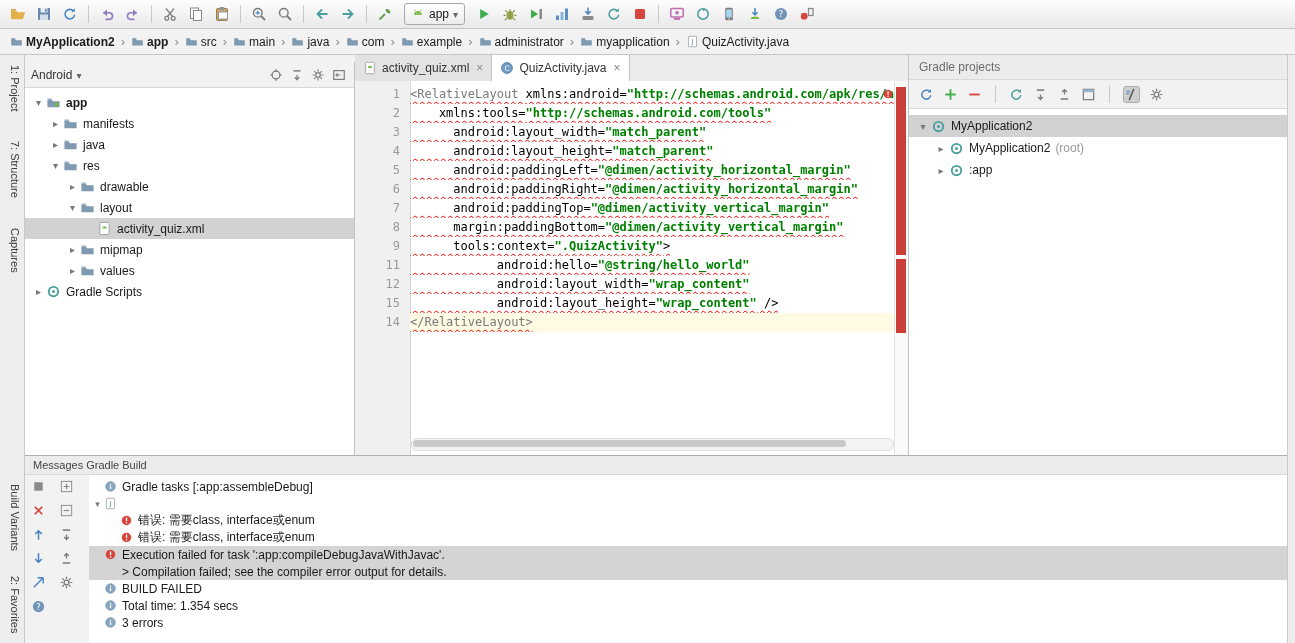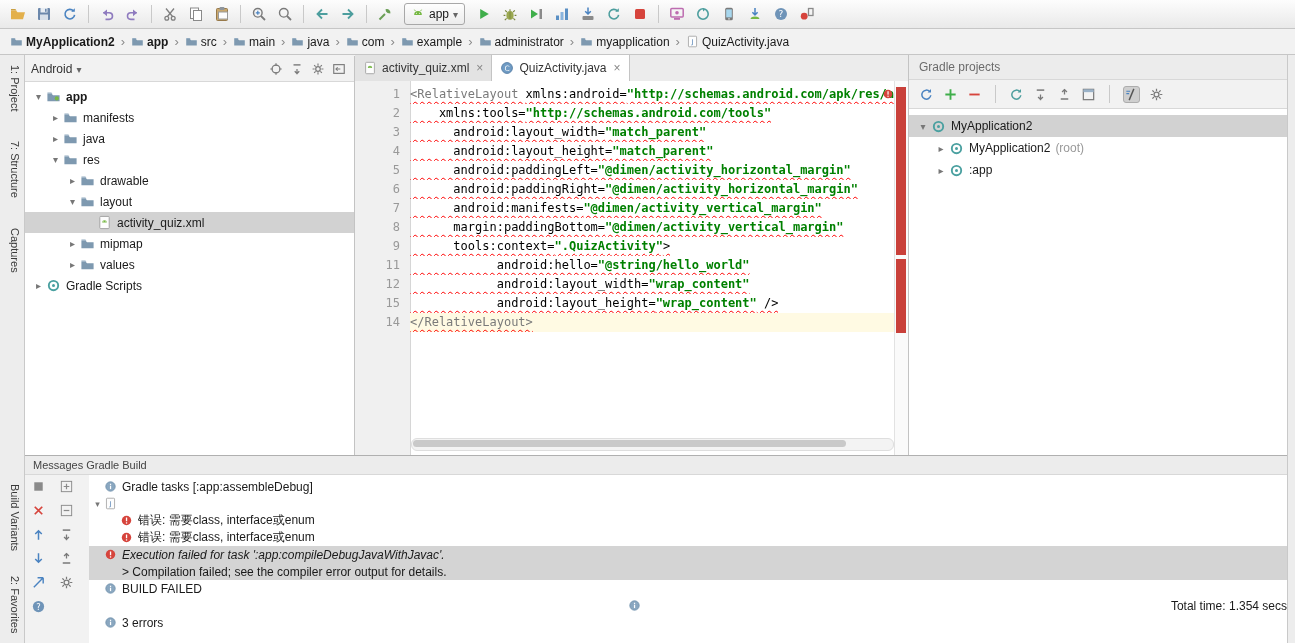--- a/index.html
+++ b/index.html
@@ -26,21 +26,21 @@
   .bc-sep{color:#8a8a8a;margin:0 4px}
   .bc-sep::after{content:"›";font-size:13px}
 
   
   #left-stripe{left:0;top:55px;width:25px;height:588px;background:#ededed;border-right:1px solid #c9c9c9;box-sizing:border-box}
   .vlabel{writing-mode:vertical-rl;font-size:11px;color:#3a3a3a;margin:0 auto;padding:4px 0;display:block;text-align:center;width:17px;white-space:nowrap}
   #stripe-top{position:absolute;top:6px;left:0;right:0;display:flex;flex-direction:column;gap:22px}
   #stripe-bottom{position:absolute;bottom:6px;left:0;right:0;display:flex;flex-direction:column;gap:16px}
 
   
-  #project-panel{left:25px;top:56px;width:330px;height:400px;background:#fff;border-right:1px solid #c3c3c3;box-sizing:border-box}
+  #project-panel{left:25px;top:62px;width:330px;height:400px;background:#fff;border-right:1px solid #c3c3c3;box-sizing:border-box}
   .panel-header{height:26px;background:#f2f2f2;border-bottom:1px solid #d8d8d8;display:flex;align-items:center;
                 padding:0 6px;box-sizing:border-box;color:#333}
   .panel-header .spacer{flex:1}
   .hdr-icons{display:flex;align-items:center;gap:7px;margin-right:2px}
   .tree{padding-top:4px}
   .tree-row{height:21px;display:flex;align-items:center;white-space:nowrap}
   .tree-row.selected{background:#d2d2d2}
   .tree-row .arrow{width:15px;text-align:center;color:#777;font-size:10px;flex:none}
   .tree-row .lbl{margin-left:5px}
   .tree-row .lbl.b{font-weight:bold}
@@ -648,21 +648,21 @@
         <div class="code-row">
           <span class="lnum">5</span>
           <span class="code"><span class="seg-plain sq">      android:paddingLeft=</span><span class="seg-str sq">"@dimen/activity_horizontal_margin"</span></span>
         </div>
         <div class="code-row">
           <span class="lnum">6</span>
           <span class="code"><span class="seg-plain sq">      android:paddingRight=</span><span class="seg-str sq">"@dimen/activity_horizontal_margin"</span></span>
         </div>
         <div class="code-row">
           <span class="lnum">7</span>
-          <span class="code"><span class="seg-plain sq">      android:manifests=</span><span class="seg-str sq">"@dimen/activity_vertical_margin"</span></span>
+          <span class="code"><span class="seg-plain sq">      android:paddingTop=</span><span class="seg-str sq">"@dimen/activity_vertical_margin"</span></span>
         </div>
         <div class="code-row">
           <span class="lnum">8</span>
           <span class="code"><span class="seg-plain sq">      margin:paddingBottom=</span><span class="seg-str sq">"@dimen/activity_vertical_margin"</span></span>
         </div>
         <div class="code-row">
           <span class="lnum">9</span>
           <span class="code"><span class="seg-plain sq">      tools:context=</span><span class="seg-str sq">".QuizActivity"</span><span class="seg-plain sq">&gt;</span></span>
         </div>
         <div class="code-row">
@@ -897,21 +897,21 @@
           <span class="msg-arrow"></span>
           <span class="ico" style="width: 13px; height: 13px;">
             <svg width="13" height="13" viewBox="0 0 16 16">
               <circle cx="8" cy="8" r="5.8" fill="#d6443c"></circle>
               <rect x="7.25" y="4.3" width="1.6" height="4.6" fill="#fff"></rect>
               <rect x="7.25" y="10.2" width="1.6" height="1.6" fill="#fff"></rect>
             </svg>
           </span>
           <span class="msg-text">错误: 需要class, interface或enum</span>
         </div>
-        <div class="msg-row selected" style="padding-left: 2px; font-style: italic;">
+        <div class="msg-row selected" style="padding-left: 2px;">
           <span class="msg-arrow"></span>
           <span class="ico" style="width: 13px; height: 13px;">
             <svg width="13" height="13" viewBox="0 0 16 16">
               <circle cx="8" cy="8" r="5.8" fill="#d6443c"></circle>
               <rect x="7.25" y="4.3" width="1.6" height="4.6" fill="#fff"></rect>
               <rect x="7.25" y="10.2" width="1.6" height="1.6" fill="#fff"></rect>
             </svg>
           </span>
           <span class="msg-text">Execution failed for task ':app:compileDebugJavaWithJavac'.</span>
         </div>
@@ -924,37 +924,37 @@
           <span class="msg-arrow"></span>
           <span class="ico" style="width: 13px; height: 13px;">
             <svg width="13" height="13" viewBox="0 0 16 16">
               <circle cx="8" cy="8" r="5.8" fill="#8aa7c0" stroke="#7191ad"></circle>
               <rect x="7.3" y="7" width="1.5" height="4.2" fill="#fff"></rect>
               <rect x="7.3" y="4.6" width="1.5" height="1.5" fill="#fff"></rect>
             </svg>
           </span>
           <span class="msg-text">BUILD FAILED</span>
         </div>
-        <div class="msg-row" style="padding-left: 2px; justify-content: space-between;">
-          <span class="msg-arrow"></span>
-          <span class="ico" style="width: 13px; height: 13px;">
-            <svg width="13" height="13" viewBox="0 0 16 16">
-              <circle cx="8" cy="8" r="5.8" fill="#8aa7c0" stroke="#7191ad"></circle>
-              <rect x="7.3" y="7" width="1.5" height="4.2" fill="#fff"></rect>
-              <rect x="7.3" y="4.6" width="1.5" height="1.5" fill="#fff"></rect>
-            </svg>
-          </span>
-          <span class="msg-text">Total time: 1.354 secs</span>
-        </div>
         <div class="msg-row" style="padding-left: 2px;">
           <span class="msg-arrow"></span>
           <span class="ico" style="width: 13px; height: 13px;">
             <svg width="13" height="13" viewBox="0 0 16 16">
               <circle cx="8" cy="8" r="5.8" fill="#8aa7c0" stroke="#7191ad"></circle>
               <rect x="7.3" y="7" width="1.5" height="4.2" fill="#fff"></rect>
               <rect x="7.3" y="4.6" width="1.5" height="1.5" fill="#fff"></rect>
             </svg>
           </span>
+          <span class="msg-text">Total time: 1.354 secs</span>
+        </div>
+        <div class="msg-row" style="padding-left: 2px;">
+          <span class="msg-arrow"></span>
+          <span class="ico" style="width: 13px; height: 13px;">
+            <svg width="13" height="13" viewBox="0 0 16 16">
+              <circle cx="8" cy="8" r="5.8" fill="#8aa7c0" stroke="#7191ad"></circle>
+              <rect x="7.3" y="7" width="1.5" height="4.2" fill="#fff"></rect>
+              <rect x="7.3" y="4.6" width="1.5" height="1.5" fill="#fff"></rect>
+            </svg>
+          </span>
           <span class="msg-text">3 errors</span>
         </div>
       </div>
   </div>
 </div>
 
 </body></html>

